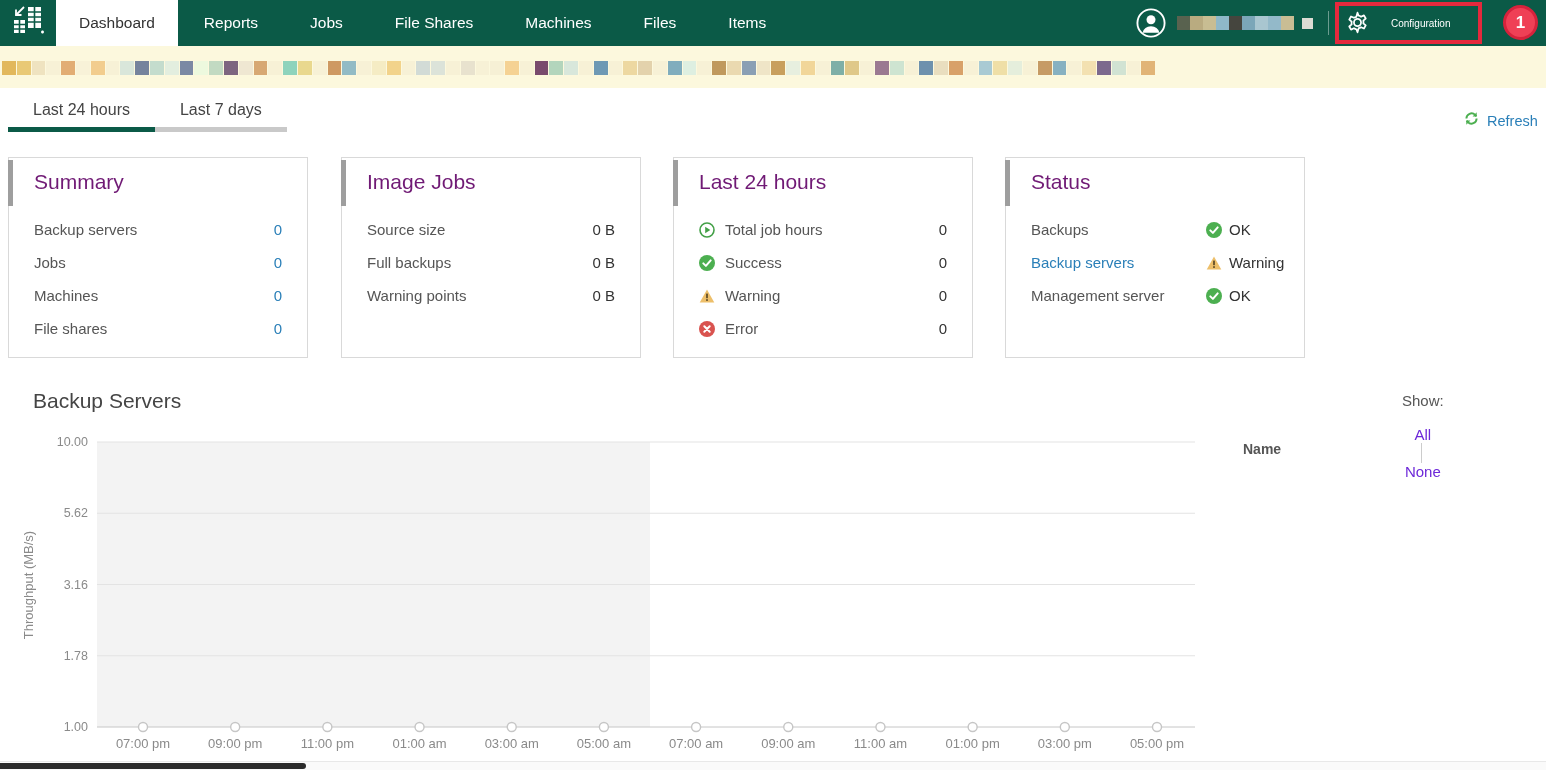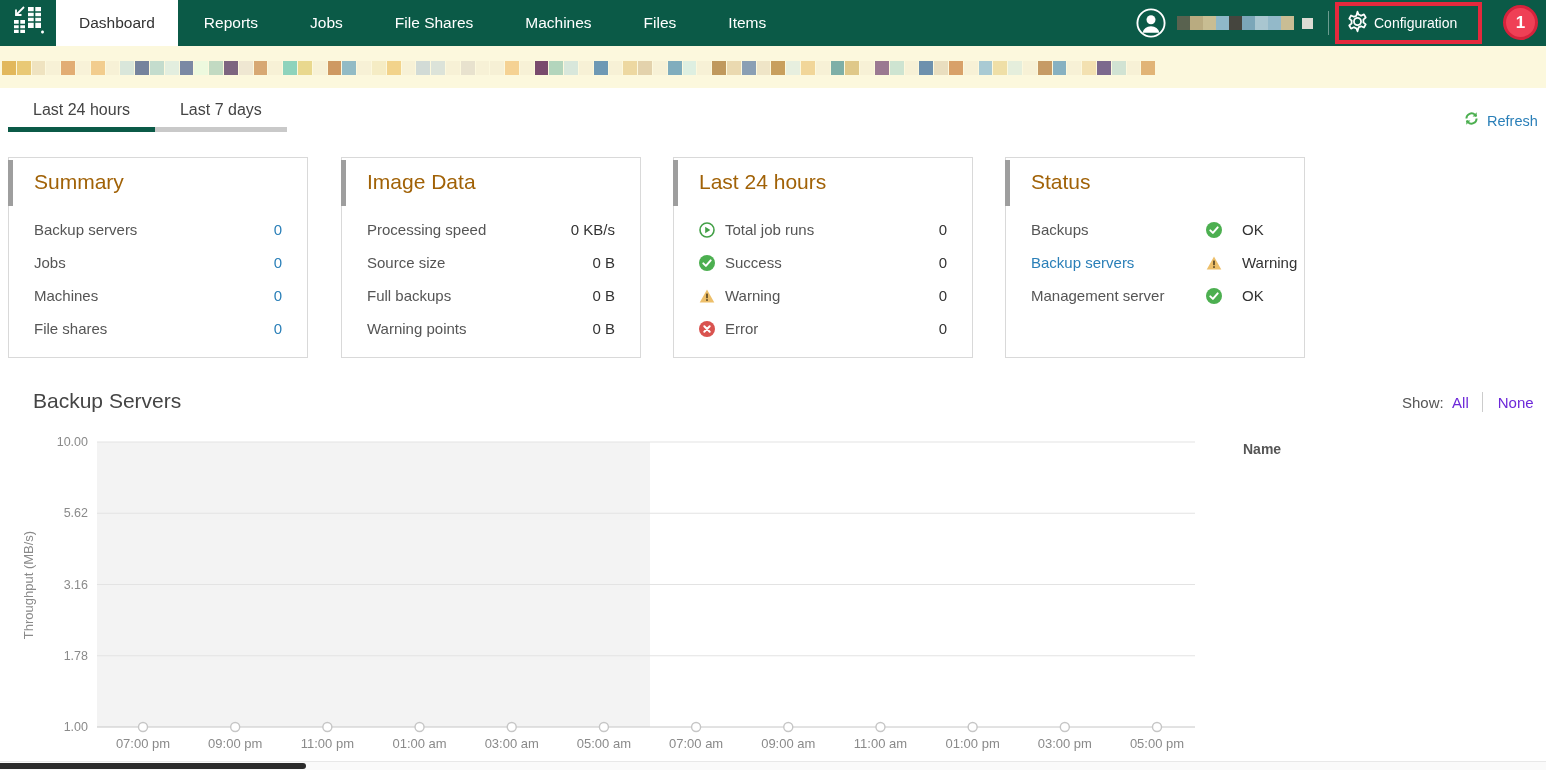--- a/index.html
+++ b/index.html
@@ -10,52 +10,52 @@
   .topnav { position:absolute; left:0; top:0; width:1546px; height:46px; background:#0b5a47; display:flex; align-items:stretch; }
   .logo { width:56px; height:46px; display:flex; align-items:center; justify-content:center; background:#0b5a47; cursor:pointer; flex:0 0 auto; }
   .navtabs { display:flex; align-items:stretch; }
   .navtab { display:flex; align-items:center; padding:16px 26px; color:#fff; font-size:15.5px; cursor:pointer; white-space:nowrap; }
   .navtab.active { background:#fff; color:#333; padding:0 23px; }
   .avatar { position:absolute; left:1136px; top:8px; width:30px; height:30px; }
   .user-blocks { position:absolute; left:1177px; top:16px; display:flex; gap:0; }
   .user-blocks span { width:13px; height:14px; display:block; }
   .nav-sq { position:absolute; left:1302px; top:18px; width:11px; height:11px; background:#dcdcd4; }
   .nav-divider { position:absolute; left:1328px; top:11px; width:1px; height:24px; background:rgba(255,255,255,0.4); }
-  .config-btn { position:absolute; left:1345px; top:0; height:46px; display:flex; align-items:center; gap:4px; color:#fff; font-size:14px; cursor:pointer; }
+  .config-btn { position:absolute; left:1345px; top:0; height:46px; display:flex; align-items:center; gap:21px; color:#fff; font-size:10px; cursor:pointer; }
   .badge { position:absolute; left:1503px; top:5px; width:35px; height:35px; border-radius:50%; background:#ef4056; border:3px solid #d6223c; color:#fff; font-size:17px; font-weight:bold; display:flex; align-items:center; justify-content:center; }
   .annotation-box { position:absolute; left:1335px; top:2px; width:147px; height:42px; border:4px solid #e4293d; z-index:6; pointer-events:none; }
 
   
   .strip { position:absolute; left:0; top:46px; width:1546px; height:42px; background:#fcf8dd; }
   .strip-blocks { position:absolute; left:2px; top:15px; display:flex; gap:1px; }
   .strip-blocks span { width:13.8px; height:14px; display:block; }
 
   
   .viewtabs { position:absolute; left:8px; top:101px; display:flex; }
   .viewtab { padding:0 25px 8px 25px; font-size:16px; color:#444; border-bottom:5px solid #c9c9c9; cursor:pointer; white-space:nowrap; }
   .viewtab.active { border-bottom-color:#0b5a47; }
   .refresh { position:absolute; left:1463px; top:110px; display:flex; align-items:center; gap:7px; cursor:pointer; }
   .refresh .lbl { color:#2a7fb8; font-size:14.5px; }
 
   
   .card { position:absolute; top:157px; width:300px; height:201px; background:#fff; border:1px solid #d9d9d9; }
   .card-accent { position:absolute; left:-1px; top:2px; width:5px; height:46px; background:#9e9e9e; }
-  .card-title { position:absolute; left:25px; top:12px; font-size:21px; color:#a16207; }
+  .card-title { position:absolute; left:25px; top:12px; font-size:21px; color:#701a75; }
   .card-rows { position:absolute; left:0; top:55px; width:100%; }
   .crow { display:flex; align-items:center; height:33px; padding:0 25px; font-size:15px; color:#555; }
   .crow .val { margin-left:auto; color:#333; }
   .crow .val.link { color:#2a7fb8; cursor:pointer; }
   .crow .lbl.link { color:#2a7fb8; cursor:pointer; }
   .crow .ic { width:16px; height:16px; margin-right:10px; flex:0 0 auto; }
-  .statuscell { position:absolute; left:200px; display:flex; align-items:center; gap:20px; color:#333; font-size:15px; }
+  .statuscell { position:absolute; left:200px; display:flex; align-items:center; gap:7px; color:#333; font-size:15px; }
   .statusrow { position:relative; }
 
   
   .section-title { position:absolute; left:33px; top:389px; font-size:21px; color:#454545; }
-  .show-controls { position:absolute; left:1402px; top:392px; display:flex; align-items:center; font-size:15px; }
+  .show-controls { position:absolute; left:1402px; top:392px; display:flex; align-items:center; font-size:15px;flex-direction:column; }
   .show-controls .cap { color:#555; }
   .show-controls .lk { color:#6d28d9; cursor:pointer; }
   .show-controls .sep { width:1px; height:20px; background:#ccc; margin:0 15px 0 13px; }
   .ylabel { position:absolute; left:28px; top:585px; transform:translate(-50%,-50%) rotate(-90deg); color:#8a8a8a; font-size:13px; white-space:nowrap; }
   #chart-svg { position:absolute; left:20px; top:430px; }
   .name-header { position:absolute; left:1243px; top:441px; font-size:14px; font-weight:bold; color:#555; }
 
   
   .hscroll-track { position:absolute; left:0; bottom:0; width:1546px; height:9px; background:#fafafa; border-top:1px solid #e8e8e8; }
   .hscroll-thumb { position:absolute; left:0; bottom:1px; width:306px; height:6px; background:#2b2b2b; border-radius:0 3px 3px 0; cursor:grab; }
@@ -246,26 +246,22 @@
       </div>
       <div class="crow">
         <span class="lbl">File shares</span>
         <span class="val link">0</span>
       </div>
     </div>
   </div>
 
   <div class="card" style="left:341px">
     <div class="card-accent"></div>
-    <div class="card-title">Image Data</div>
+    <div class="card-title">Image Jobs</div>
     <div class="card-rows">
-      <div class="crow">
-        <span class="lbl">Processing speed</span>
-        <span class="val">0 KB/s</span>
-      </div>
       <div class="crow">
         <span class="lbl">Source size</span>
         <span class="val">0 B</span>
       </div>
       <div class="crow">
         <span class="lbl">Full backups</span>
         <span class="val">0 B</span>
       </div>
       <div class="crow">
         <span class="lbl">Warning points</span>
@@ -278,21 +274,21 @@
     <div class="card-accent"></div>
     <div class="card-title">Last 24 hours</div>
     <div class="card-rows">
       <div class="crow">
         <span class="ic">
           <svg width="16" height="16" viewBox="0 0 16 16">
               <circle cx="8" cy="8" r="7" fill="#fff" stroke="#43a047" stroke-width="1.6"></circle>
               <path d="M6.2 4.7 L11.3 8 L6.2 11.3 Z" fill="#43a047"></path>
             </svg>
         </span>
-        <span class="lbl">Total job runs</span>
+        <span class="lbl">Total job hours</span>
         <span class="val">0</span>
       </div>
       <div class="crow">
         <span class="ic">
           <svg width="16" height="16" viewBox="0 0 16 16">
               <circle cx="8" cy="8" r="8" fill="#4caf50"></circle>
               <path d="M4.3 8.4 L6.9 10.9 L11.7 5.4" stroke="#fff" stroke-width="2" fill="none" stroke-linecap="round" stroke-linejoin="round"></path>
             </svg>
         </span>
         <span class="lbl">Success</span>

